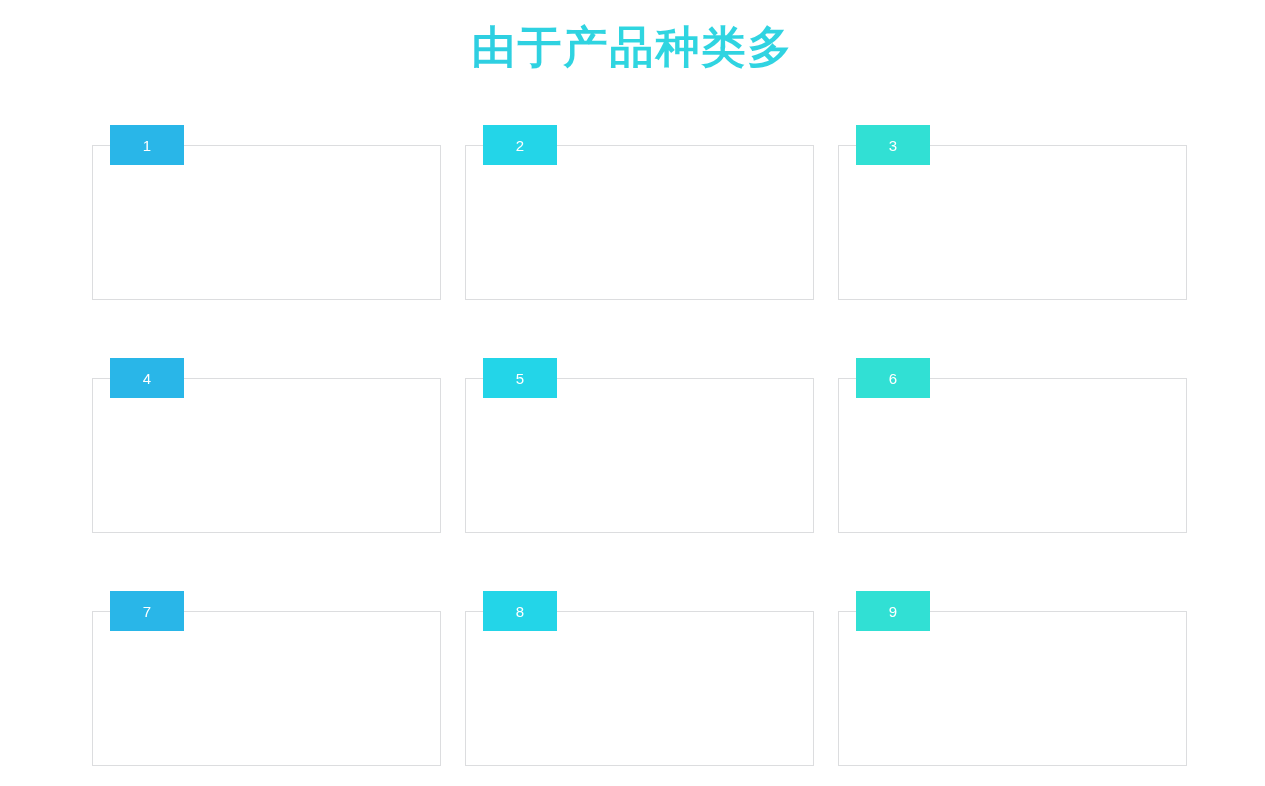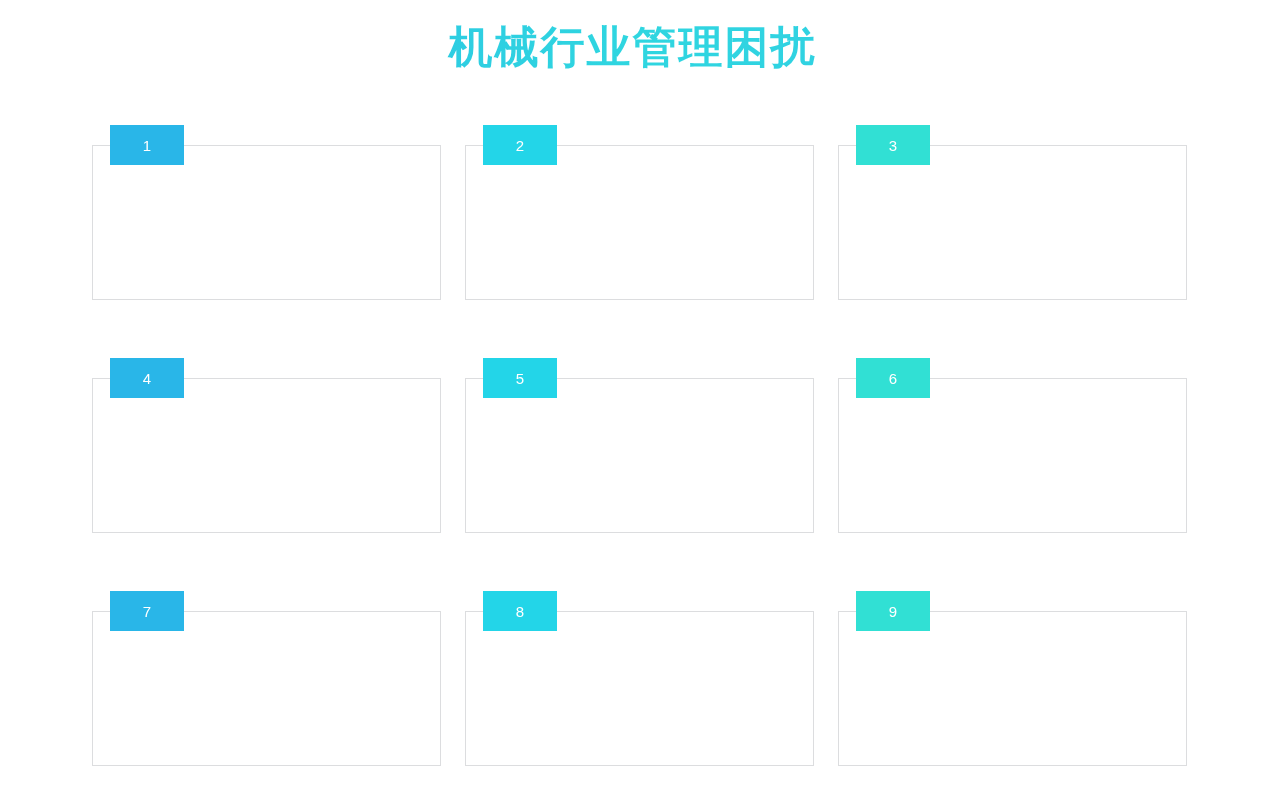--- a/index.html
+++ b/index.html
@@ -87,21 +87,21 @@
     letter-spacing: 0.2px;
     text-align: left;
     white-space: pre-wrap;
   }
 </style>
 </head>
 <body>
 
 <div class="page">
 
-  <div class="page-title">机械行业管理困扰</div>
+  <div class="page-title">由于产品种类多</div>
 
   <div class="grid">
 
     <div class="cell">
       <div class="card"></div>
       <div class="tag" style="background: rgb(41, 182, 232);">1</div>
       <div class="card-text">产品结构BOM复杂，物料种类繁多，不仅新产品开发要重新设计而且生产过程中也有大量的设计变更和工艺设计任务设计版本在不断更新，BOM响应速度要求高</div>
     </div>
 
     <div class="cell">

